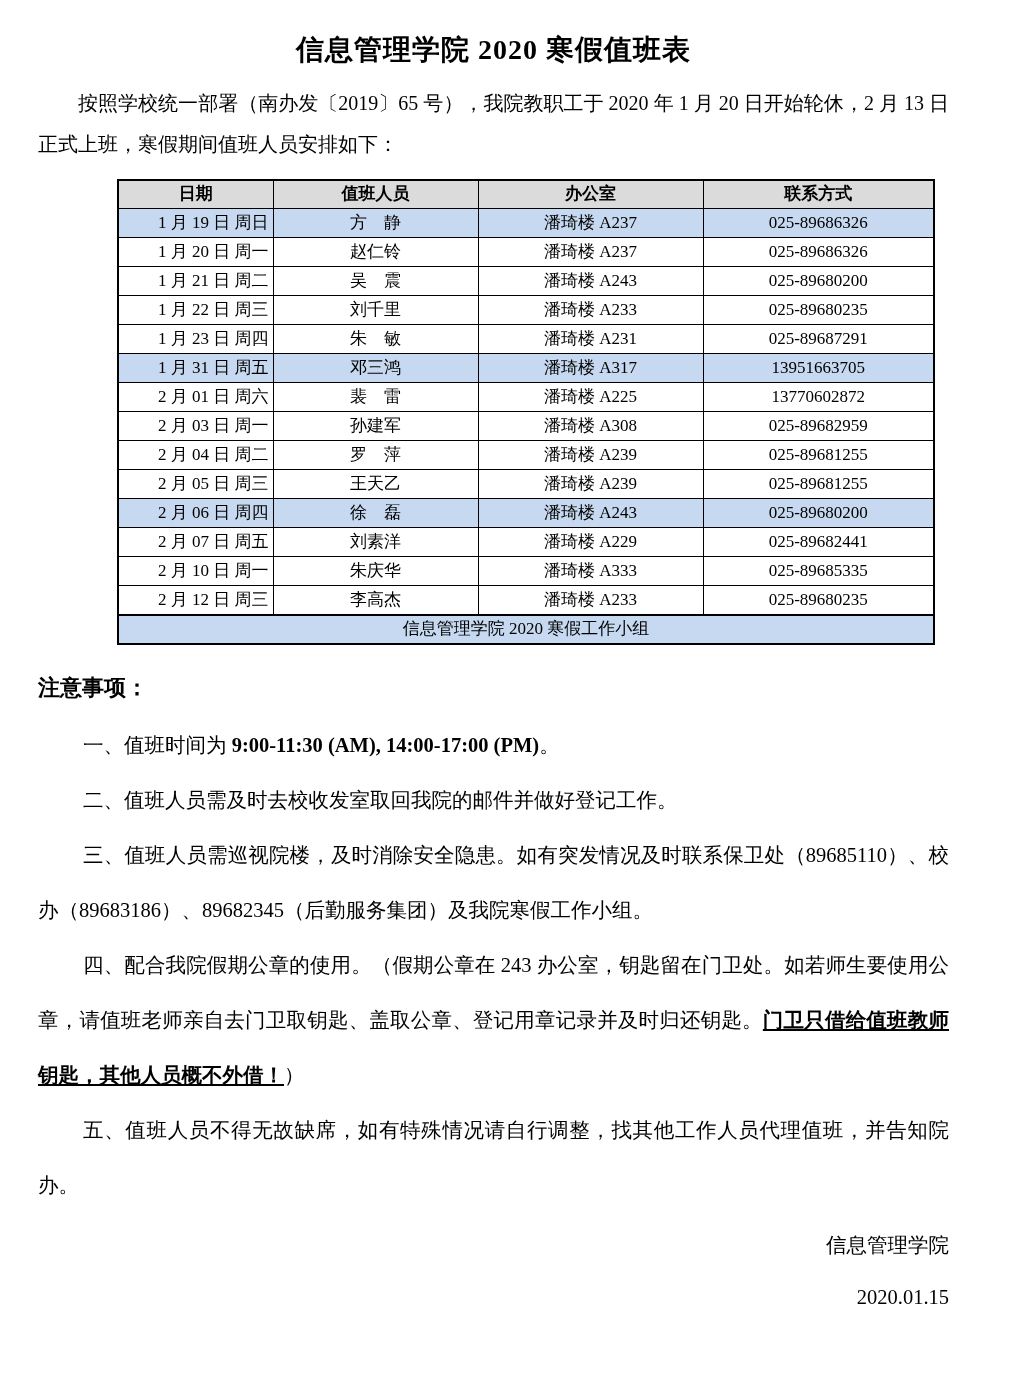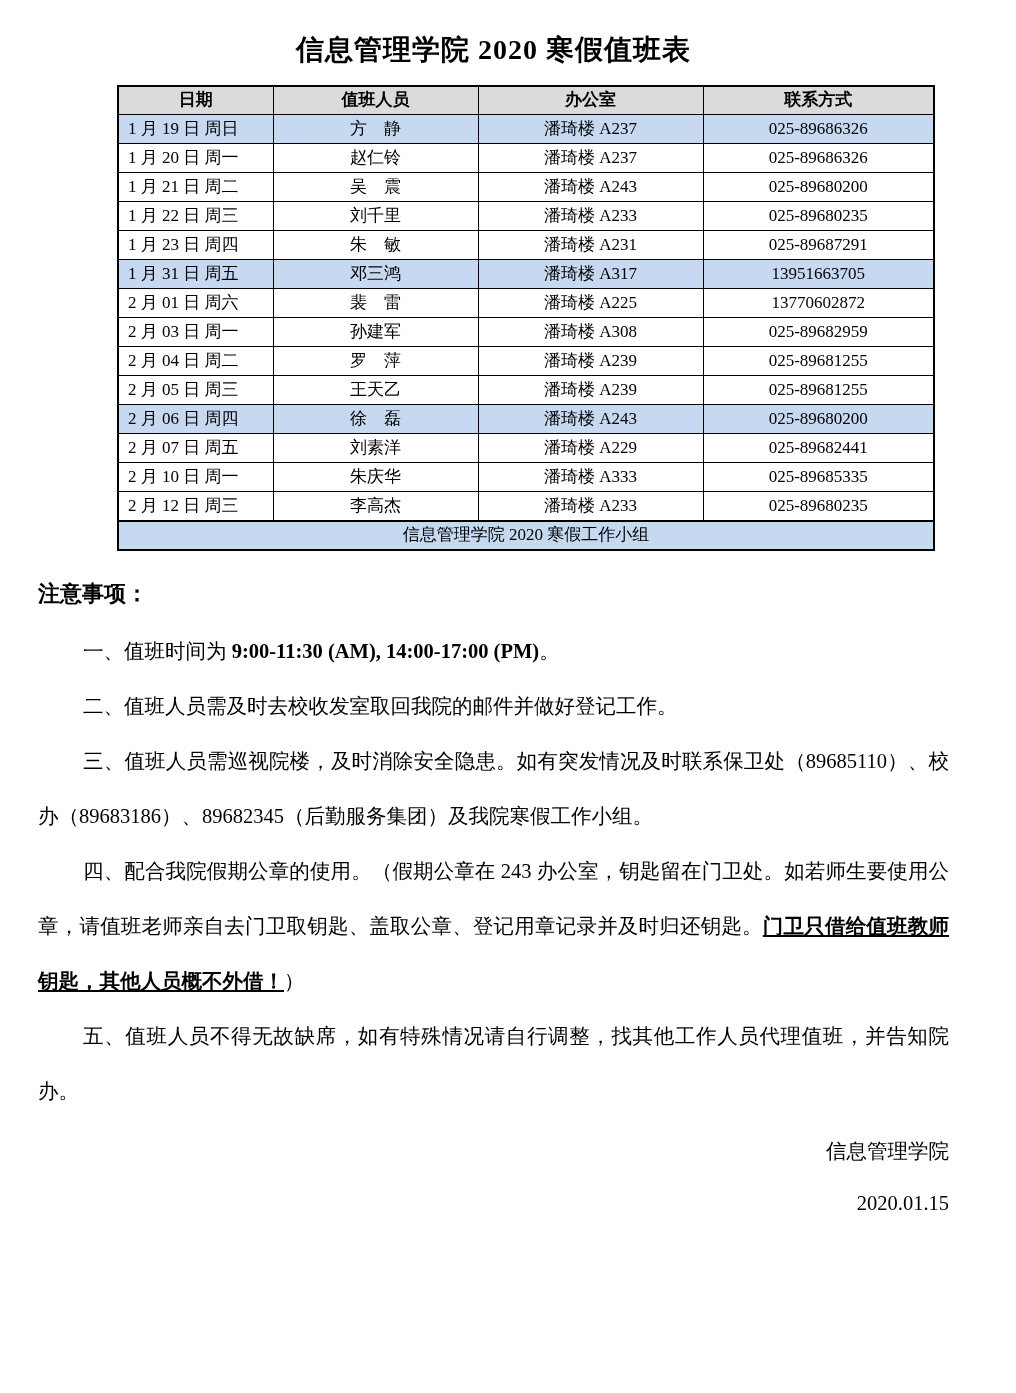--- a/index.html
+++ b/index.html
@@ -53,21 +53,21 @@
     line-height: 1.25;
     overflow: hidden;
     white-space: nowrap;
   }
   .main-table thead th {
     background: var(--header-bg, #DBDBDB);
     font-weight: 700;
     height: 27px;
   }
   .main-table td.date-cell {
-    text-align: left;
+    text-align: right;
     padding-left: 9px;
   }
   .main-table tr.hl td {
     background: var(--highlight-bg, #C6D9F0);
   }
   .main-table tr.group-banner-row td {
     background: var(--highlight-bg, #C6D9F0);
     border-top: 2px solid #000;
     border-bottom: 2px solid #000;
     height: 27px;
@@ -112,20 +112,21 @@
   }
   .signature div { margin: 0; }
 </style>
 </head>
 <body>
 
 <div class="page">
 
   <h1 class="doc-title">信息管理学院 2020 寒假值班表</h1>
 
+  <p class="intro">按照学校统一部署（南办发〔2019〕65 号），我院教职工于 2020 年 1 月 20 日开始轮休，2 月 13 日正式上班，寒假期间值班人员安排如下：</p>
 
   <div class="table-wrap">
     <table class="main-table">
       <colgroup>
         <col style="width:155px">
         <col style="width:205px">
         <col style="width:225px">
         <col style="width:231px">
       </colgroup>
       <thead>

